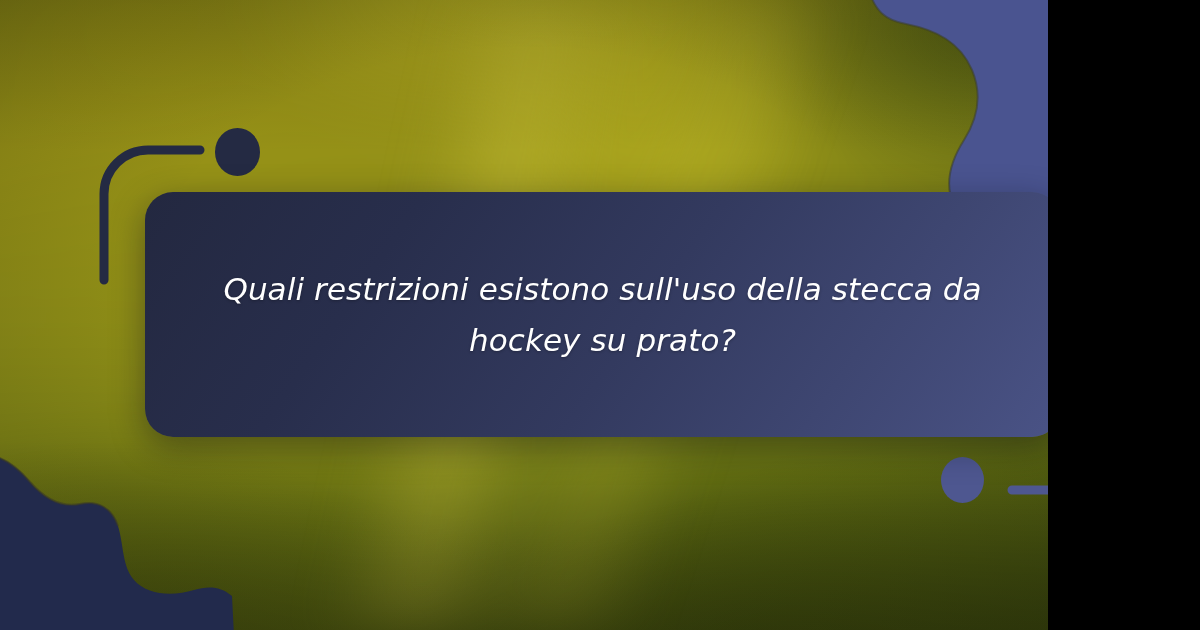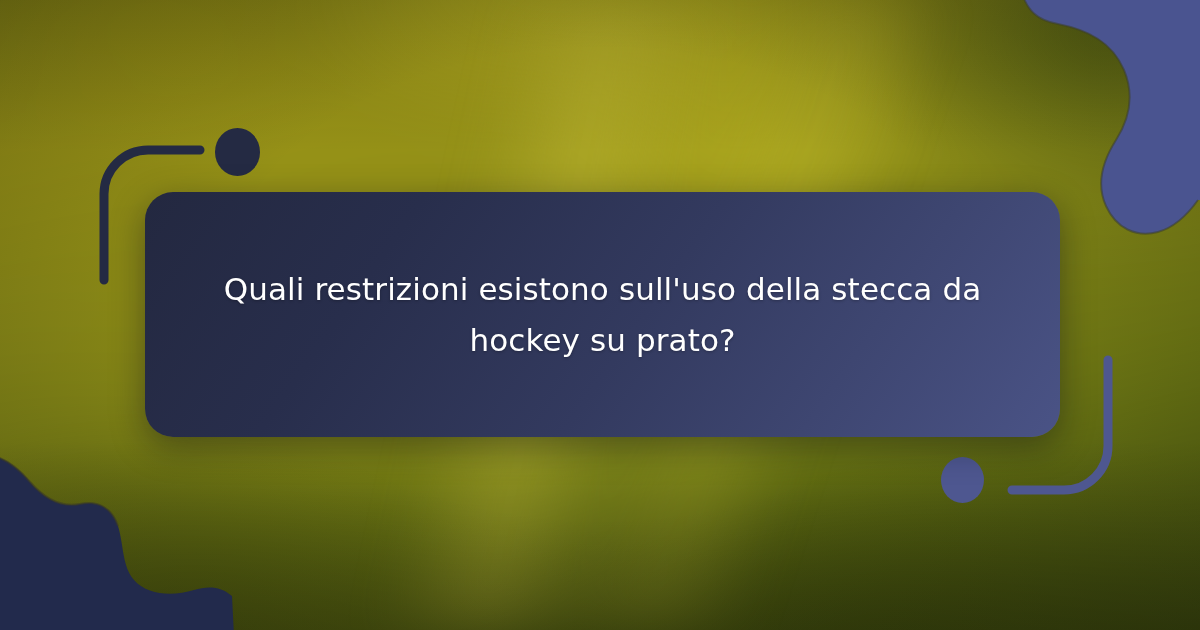--- a/index.html
+++ b/index.html
@@ -3,24 +3,25 @@
 <meta charset="utf-8">
 <title>Question Card</title>
 <style>
   html, body {
     margin: 0;
     padding: 0;
     background: #000;
   }
   #stage {
     position: relative;
-    width: 1200px;
+    width: 1048px;
     height: 630px;
     overflow: hidden;
     font-family: "DejaVu Sans", "Liberation Sans", sans-serif;
+    font-style: italic;
   }
 
   
   .bg-photo {
     position: absolute;
     inset: -60px;
     background:
       radial-gradient(ellipse 300px 180px at 18% 12%, rgba(160,150,20,0.75), rgba(160,150,20,0) 70%),
       radial-gradient(ellipse 360px 240px at 46% 6%, rgba(196,186,36,0.80), rgba(196,186,36,0) 72%),
       radial-gradient(ellipse 260px 400px at 60% 20%, rgba(186,178,30,0.70), rgba(186,178,30,0) 70%),

